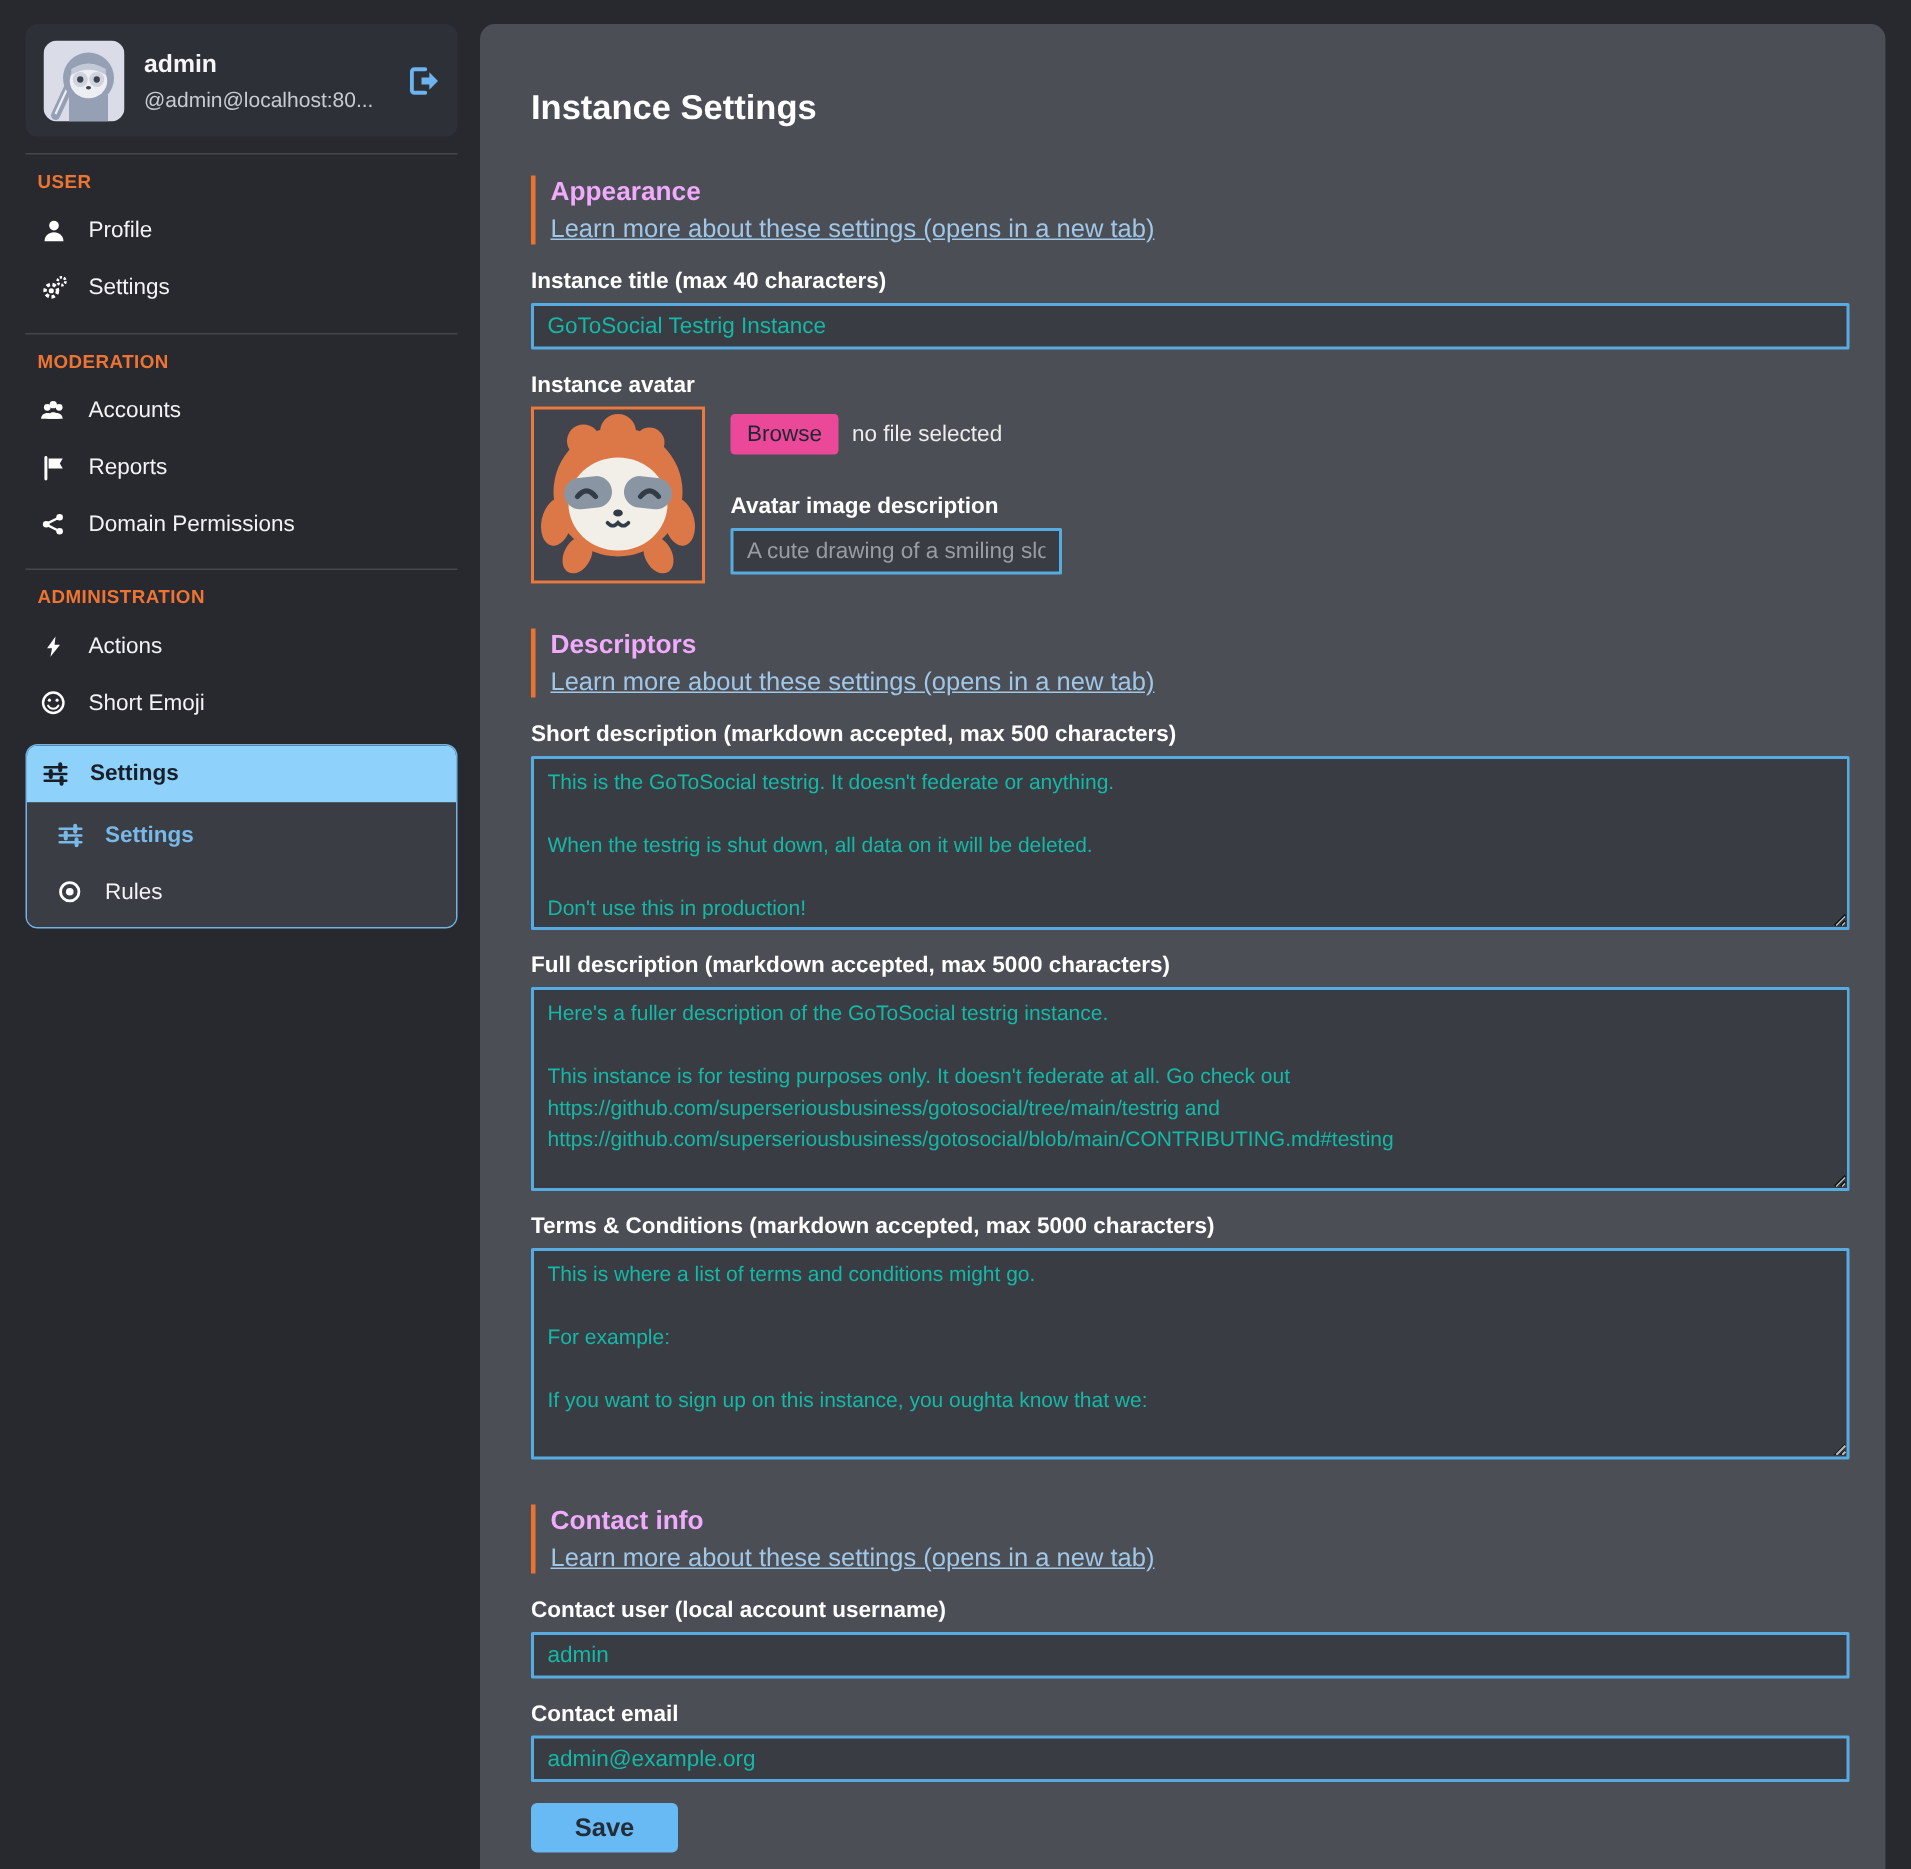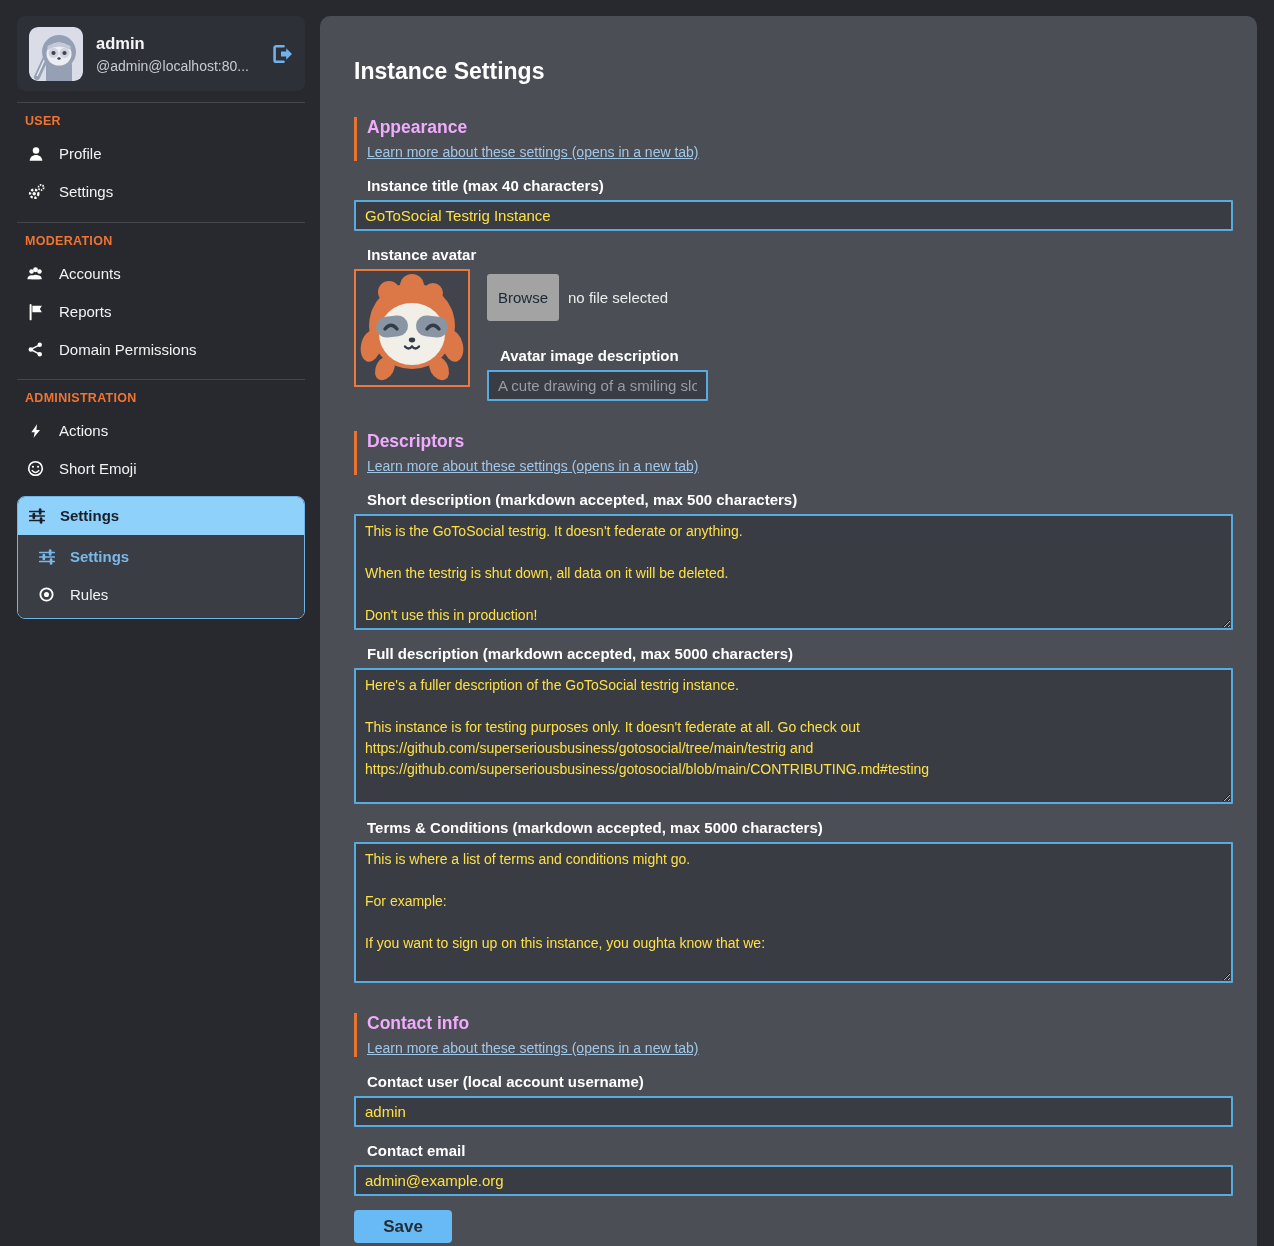--- a/index.html
+++ b/index.html
@@ -36,37 +36,37 @@
   .submenu .sub-active .icon { color:#78b9e9; }
 
   
   .main { width:940px; min-height:1214px; background:#4c4e56; border-radius:10px;
     padding:42px 24px 30px 34px; }
   h1 { font-size:23px; color:#fff; margin-bottom:32px; font-weight:bold; }
 
   .section-head { border-left:3px solid #ea742f; padding-left:10px; margin:30px 0 16px; }
   .section-head:first-of-type { margin-top:0; }
   .section-head h2 { font-size:17.5px; color:#f0abfc; margin-bottom:5px; font-weight:bold; }
-  .learn-link { color:#a1c7e7; font-size:14px; text-decoration:underline; cursor:pointer; }
-
-  .field-label { display:block; font-weight:bold; font-size:15px; margin:15px 13px 6px; color:#fff; }
+  .learn-link { color:#a1c7e7; font-size:17px; text-decoration:underline; cursor:pointer; }
+
+  .field-label { display:block; font-weight:bold; font-size:15px; margin:15px 0 6px; color:#fff; }
   input.text, textarea { width:100%; background:#3a3c43; border:2px solid #56ace1;
-    color:#fde047; font-size:15px; padding:3px 9px; font-family:inherit; border-radius:1px; }
+    color:#14b8a6; font-size:15px; padding:3px 9px; font-family:inherit; border-radius:1px; }
   input.text { height:31px; }
   input::placeholder, textarea::placeholder { color:#9a9ca4; }
   textarea { font-size:14px; line-height:1.5; padding:5px 9px; resize:both;
     overflow-wrap:break-word; word-break:break-word; display:block; }
   .ta-short { height:116px; } .ta-full { height:136px; } .ta-terms { height:141px; }
 
   .avatar-row { display:flex; gap:17px; margin:2px 0 8px; }
   .avatar-box { width:116px; height:118px; border:2px solid #e87a40; flex-shrink:0;
     background:#42444d; }
   .avatar-box svg { display:block; }
   .browse-row { display:flex; align-items:center; gap:9px; margin:5px 0 26px; }
-  .browse-btn { background:#a3a3a3; color:#1c2734; font-size:15px; padding:15px 11px;
+  .browse-btn { background:#ec4899; color:#1c2734; font-size:15px; padding:5px 11px;
     border:none; border-radius:3px; font-family:inherit; cursor:pointer; }
   .file-status { font-size:15px; color:#eceded; }
   .avatar-desc-input { width:368px; }
 
   .save-btn { display:block; background:#67baf4; color:#252c36; font-weight:bold;
     font-size:17px; width:98px; height:33px; border:none; border-radius:4px;
     margin-top:14px; font-family:inherit; cursor:pointer; }
 </style>
 </head>
 <body>

